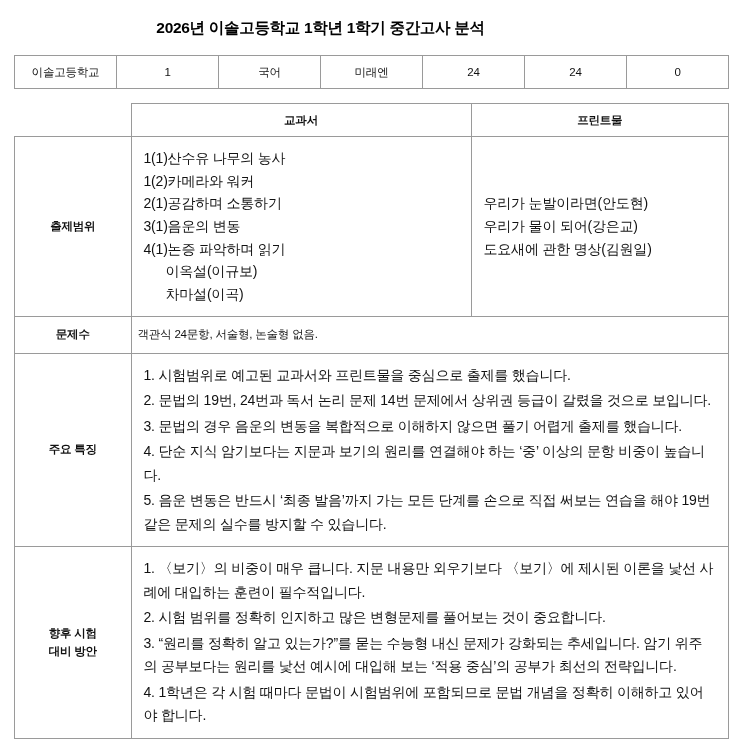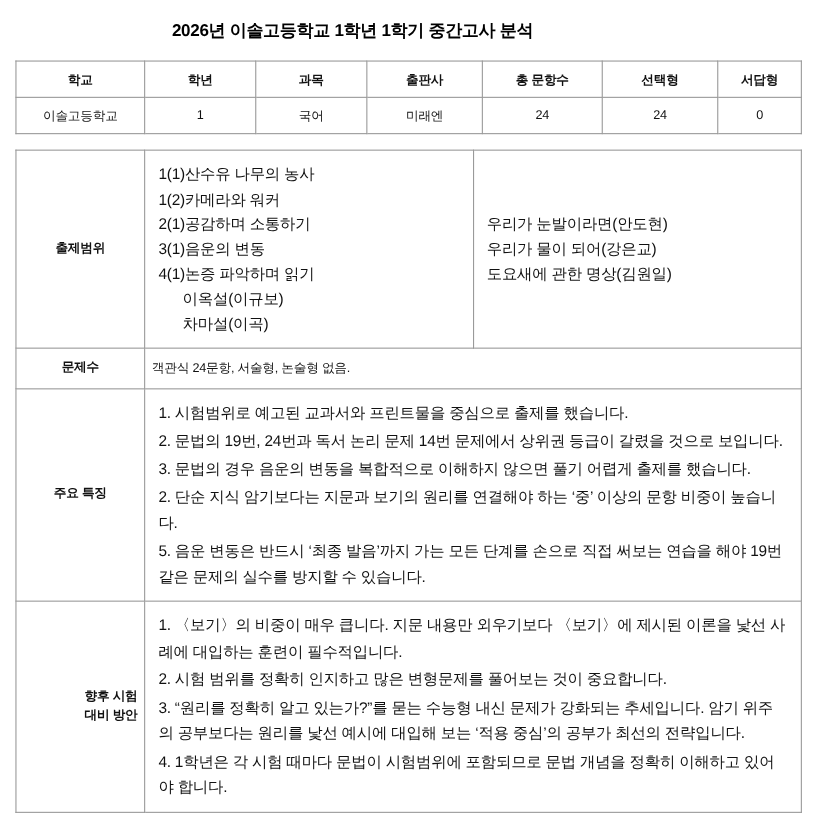--- a/index.html
+++ b/index.html
@@ -97,43 +97,39 @@
 </style>
 </head>
 <body>
 
 <div class="page">
 
   <div class="doc-title">2026년 이솔고등학교 1학년 1학기 중간고사 분석</div>
 
   <table class="summary">
     <tbody>
-        <tr>
-      <th style="width:104px;">학교</th>
-      <th style="width:88px;">학년</th>
-      <th style="width:88px;">과목</th>
-      <th style="width:92px;">출판사</th>
-      <th style="width:96px;">총 문항수</th>
-      <th style="width:92px;">선택형</th>
-      <th>서답형</th>
-    </tr>
     <tr>
       <td>이솔고등학교</td>
       <td>1</td>
       <td>국어</td>
       <td>미래엔</td>
       <td>24</td>
       <td>24</td>
       <td>0</td>
     </tr>
   </tbody>
     </table>
 
   <table class="detail">
     <tbody>
+        <tr>
+      <td class="label-cell" style="border-left:none;border-top:none;border-bottom:none;"></td>
+      <td class="head-cell" style="width:327px;">교과서</td>
+      <td class="head-cell">프린트물</td>
+    </tr>
 
     <tr>
       <td class="label-cell">출제범위</td>
       <td class="body-cell lines" style="height:148px;">
         <p>1(1)산수유 나무의 농사</p>
         <p>1(2)카메라와 워커</p>
         <p>2(1)공감하며 소통하기</p>
         <p>3(1)음운의 변동</p>
         <p>4(1)논증 파악하며 읽기</p>
         <p class="indent">이옥설(이규보)</p>
@@ -151,27 +147,27 @@
       <td class="center-cell" colspan="2">객관식 24문항, 서술형, 논술형 없음.</td>
     </tr>
 
 
     <tr>
       <td class="label-cell">주요 특징</td>
       <td class="body-cell numbered" colspan="2" style="height:140px;">
         <p>1. 시험범위로 예고된 교과서와 프린트물을 중심으로 출제를 했습니다.</p>
         <p>2. 문법의 19번, 24번과 독서 논리 문제 14번 문제에서 상위권 등급이 갈렸을 것으로 보입니다.</p>
         <p>3. 문법의 경우 음운의 변동을 복합적으로 이해하지 않으면 풀기 어렵게 출제를 했습니다.</p>
-        <p>2. 단순 지식 암기보다는 지문과 보기의 원리를 연결해야 하는 ‘중’ 이상의 문항 비중이 높습니다.</p>
+        <p>4. 단순 지식 암기보다는 지문과 보기의 원리를 연결해야 하는 ‘중’ 이상의 문항 비중이 높습니다.</p>
         <p>5. 음운 변동은 반드시 ‘최종 발음’까지 가는 모든 단계를 손으로 직접 써보는 연습을 해야 19번 같은 문제의 실수를 방지할 수 있습니다.</p>
       </td>
     </tr>
 
     <tr>
-      <td class="label-cell" style="white-space:pre-line;text-align:right;">향후 시험
+      <td class="label-cell" style="white-space:pre-line;">향후 시험
 대비 방안</td>
       <td class="body-cell numbered" colspan="2" style="height:142px;">
         <p>1. 〈보기〉의 비중이 매우 큽니다. 지문 내용만 외우기보다 〈보기〉에 제시된 이론을 낯선 사례에 대입하는 훈련이 필수적입니다.</p>
         <p>2. 시험 범위를 정확히 인지하고 많은 변형문제를 풀어보는 것이 중요합니다.</p>
         <p>3. “원리를 정확히 알고 있는가?”를 묻는 수능형 내신 문제가 강화되는 추세입니다. 암기 위주의 공부보다는 원리를 낯선 예시에 대입해 보는 ‘적용 중심’의 공부가 최선의 전략입니다.</p>
         <p>4. 1학년은 각 시험 때마다 문법이 시험범위에 포함되므로 문법 개념을 정확히 이해하고 있어야 합니다.</p>
       </td>
     </tr>
   </tbody>
     </table>

